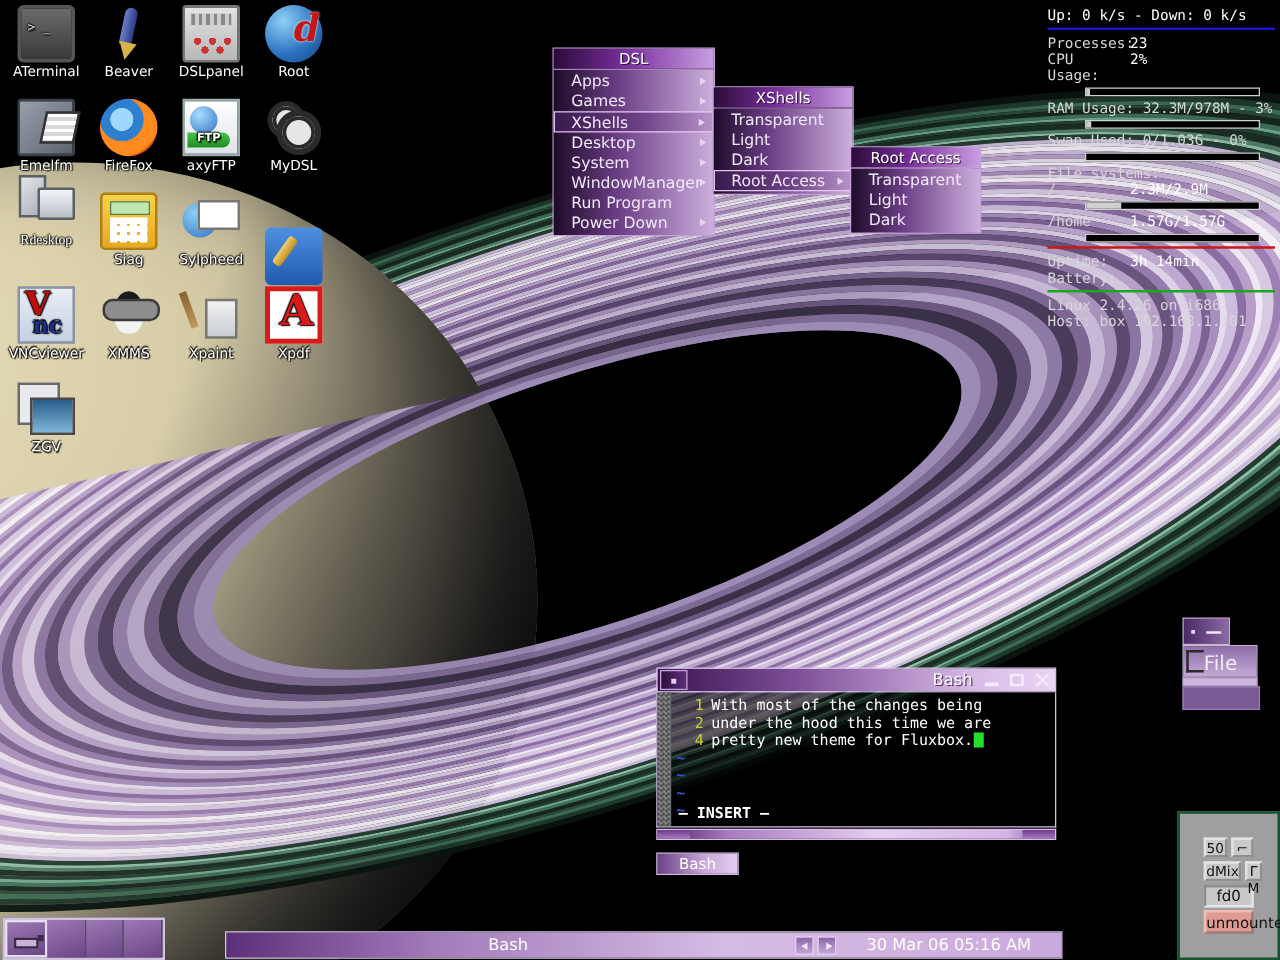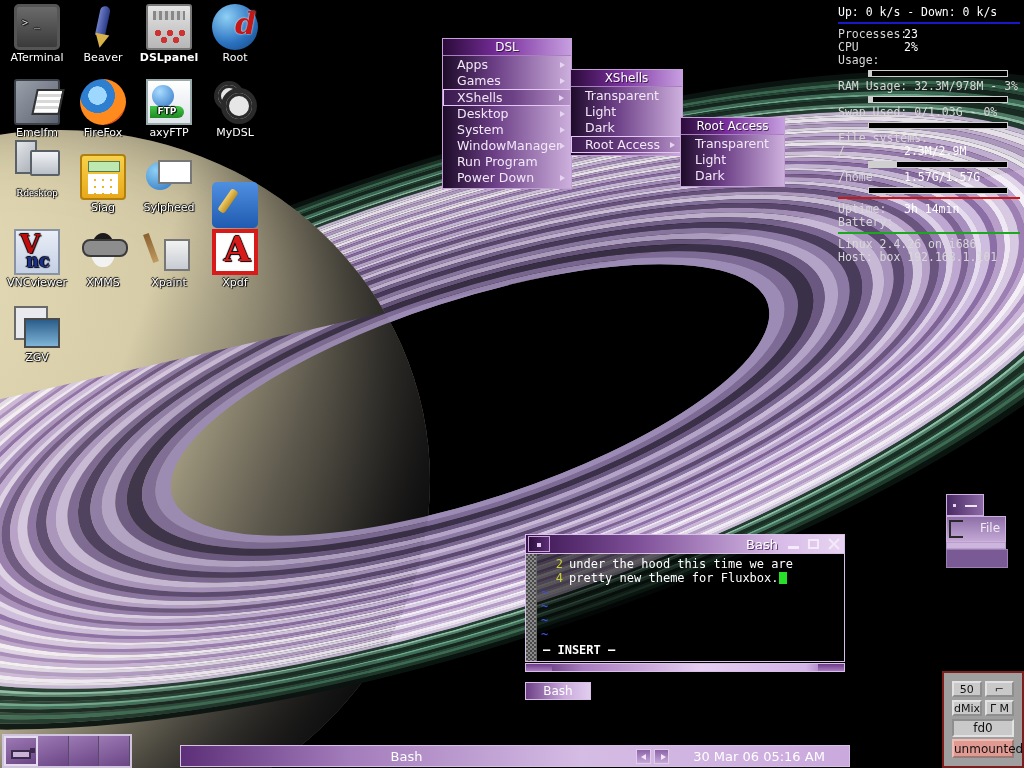--- a/index.html
+++ b/index.html
@@ -167,38 +167,38 @@
 
   
   #mini-a { position:absolute; left:946px; top:494px; width:38px; height:22px;
     background:linear-gradient(90deg,#4a2a64,#8b6aa6); border:1px solid #cdb0dd; }
   #mini-a .dot { position:absolute; left:6px; top:9px; width:3px; height:3px; background:#e6d6f0; }
   #mini-a .x { position:absolute; right:6px; top:5px; width:12px; height:12px; }
   #mini-a .x i { position:absolute; left:0; top:5px; width:12px; height:2px; background:#f0e6f6; }
   #mini-b { position:absolute; left:946px; top:516px; width:60px; height:26px;
     background:linear-gradient(#8e6fa8,#c3a8d5); border:1px solid #cdb0dd; }
   #mini-b .fbox { position:absolute; left:2px; top:3px; width:14px; height:18px; border:2px solid #2a2a2a; border-right:none; }
-  #mini-b .flbl { position:absolute; left:16px; top:4px; color:#f2ecf6; font-size:12px;margin-left:17px; }
+  #mini-b .flbl { position:absolute; left:16px; top:4px; color:#f2ecf6; font-size:16px; }
   #mini-c { position:absolute; left:946px; top:542px; width:60px; height:7px; background:#cdb6dd; border:1px solid #b99ecb; }
   #mini-d { position:absolute; left:946px; top:549px; width:62px; height:19px; background:#7a5a94; border:1px solid #9d7fb4; }
 
   
   #conky { position:absolute; right:4px; top:6px; width:182px;
     font-family:"DejaVu Sans Mono", monospace; font-size:11.5px; color:#d7d7d7; line-height:13px; }
   .ck-row { white-space:nowrap; }
   .ck-hr { height:2px; margin:3px 0 4px; }
   .ck-bar { height:7px; border:1px solid #cfcfcf; background:#000; margin:3px 0 3px 30px; width:140px; }
   .ck-bar > i { display:block; height:100%; background:#cfcfcf; }
   .ck-kv { display:flex; }
   .ck-kv .k { width:66px; }
   .ck-val { color:#ffffff; }
 
   
   #dock { position:absolute; right:0px; bottom:0px; width:82px;
-    background:#9f9f9f; border:2px solid #7f1d1d; padding:8px; }
+    background:#9f9f9f; border:2px solid #14532d; padding:19px; }
   .dk-row { display:flex; gap:3px; margin-bottom:3px; }
   .dk-cell { flex:1; background:#c9c9c9; border:2px outset #e2e2e2; text-align:center;
     font:11px "DejaVu Sans", sans-serif; color:#111; height:16px; line-height:13px; cursor:pointer; }
   .dk-wide { background:#c9c9c9; border:2px inset #e2e2e2; text-align:center;
     font:12px "DejaVu Sans", sans-serif; color:#111; height:18px; line-height:15px; margin-bottom:2px; }
   .dk-mount { background:#e09a92; border:2px outset #f0bdb6; text-align:left;
     font:12px "DejaVu Sans", sans-serif; color:#111; height:19px; line-height:16px; cursor:pointer; }
 
   
   #pager { position:absolute; left:2px; bottom:0px; width:130px; height:34px;
@@ -344,21 +344,21 @@
 
   <div id="icons">
       <div class="icon-cell" style="left: 4px; top: 4px;">
         <div class="icon-img ic-term"></div>
         <div class="icon-label">ATerminal</div>
       </div>
       <div class="icon-cell" style="left: 70px; top: 4px;">
         <div class="icon-img ic-pen"></div>
         <div class="icon-label">Beaver</div>
       </div>
-      <div class="icon-cell" style="left: 136px; top: 4px; font-weight: bold;">
+      <div class="icon-cell" style="left: 136px; top: 4px;">
         <div class="icon-img ic-panel"></div>
         <div class="icon-label">DSLpanel</div>
       </div>
       <div class="icon-cell" style="left: 202px; top: 4px;">
         <div class="icon-img ic-globe ic-dillo"></div>
         <div class="icon-label">Root</div>
       </div>
       <div class="icon-cell" style="left: 4px; top: 79px;">
         <div class="icon-img ic-cab"></div>
         <div class="icon-label">Emelfm</div>
@@ -458,20 +458,21 @@
           <i></i>
         </div>
       <div class="tw-btn b-close">
           <i></i>
           <i></i>
         </div>
     </div>
     <div class="tw-body">
       <div class="tw-scroll"></div>
       <div class="tw-text" id="term-text">
+        <div class="vline"><span class="vnum">1</span><span class="vtxt">With most of the changes being</span></div>
           <div class="vline"><span class="vnum">2</span><span class="vtxt">under the hood this time we are</span></div>
           <div class="vline"><span class="vnum">4</span><span class="vtxt">pretty new theme for Fluxbox.</span><span class="vcursor"></span></div>
           <div class="vline"><span class="vtil">~</span></div>
           <div class="vline"><span class="vtil">~</span></div>
           <div class="vline"><span class="vtil">~</span></div>
           <div class="vline"><span class="vtil">~</span></div>
           <div class="vstatus">— INSERT —</div>
       </div>
     </div>
     <div class="tw-handle">

